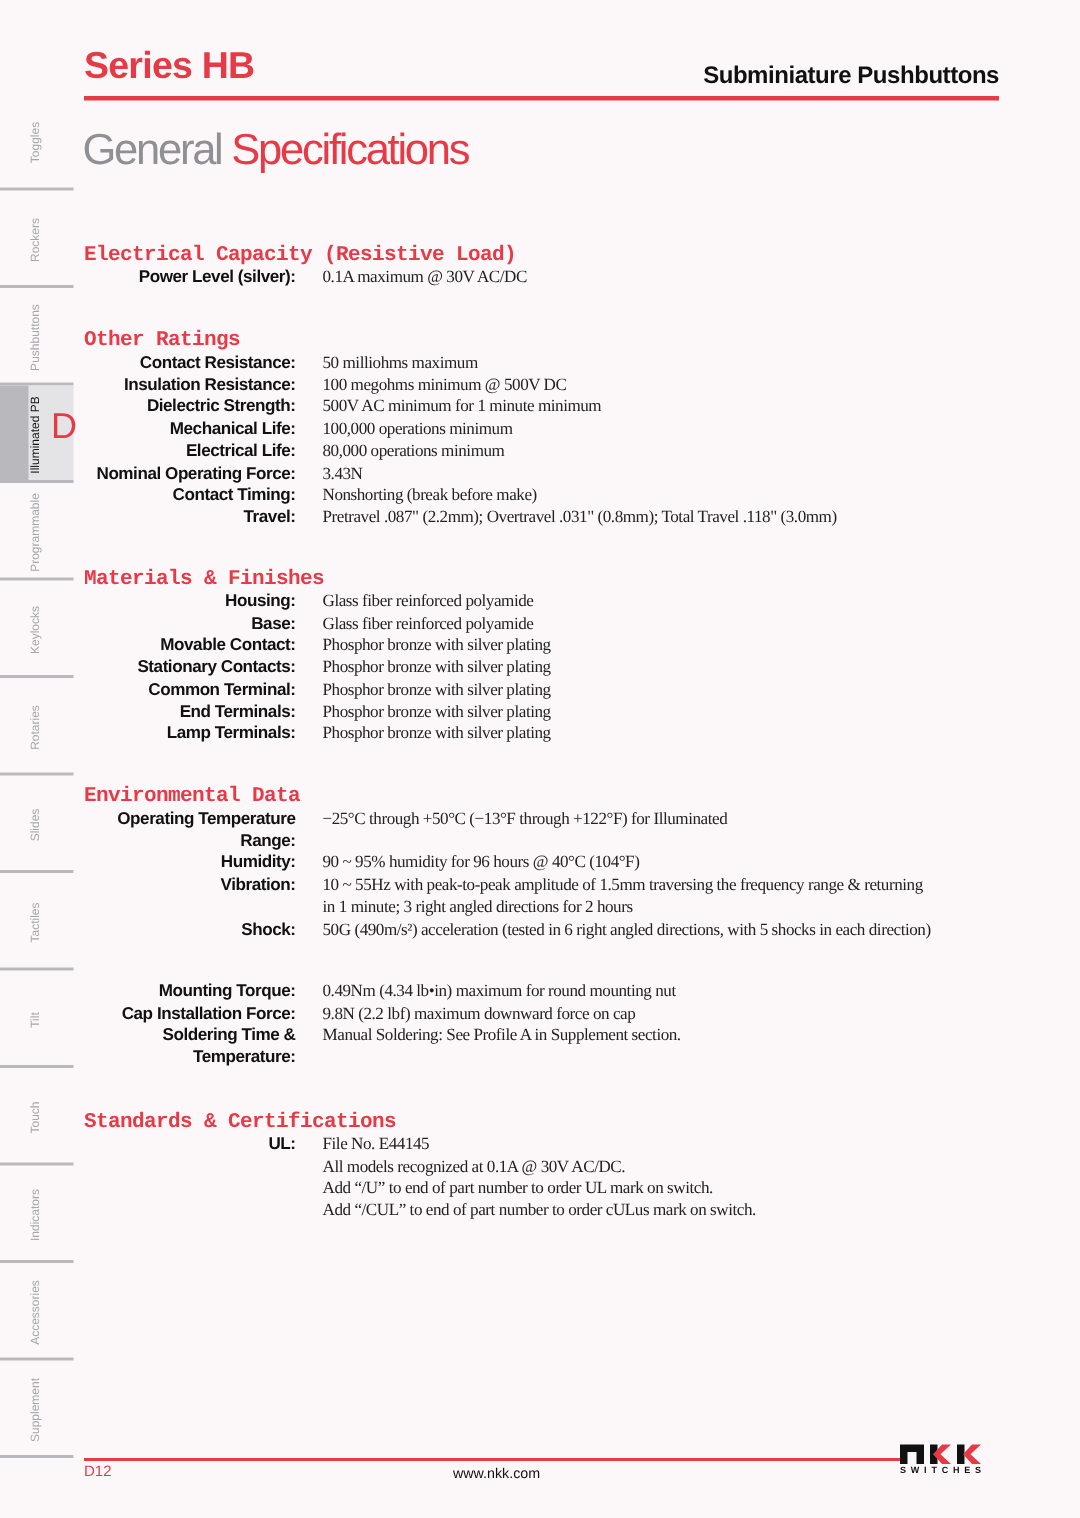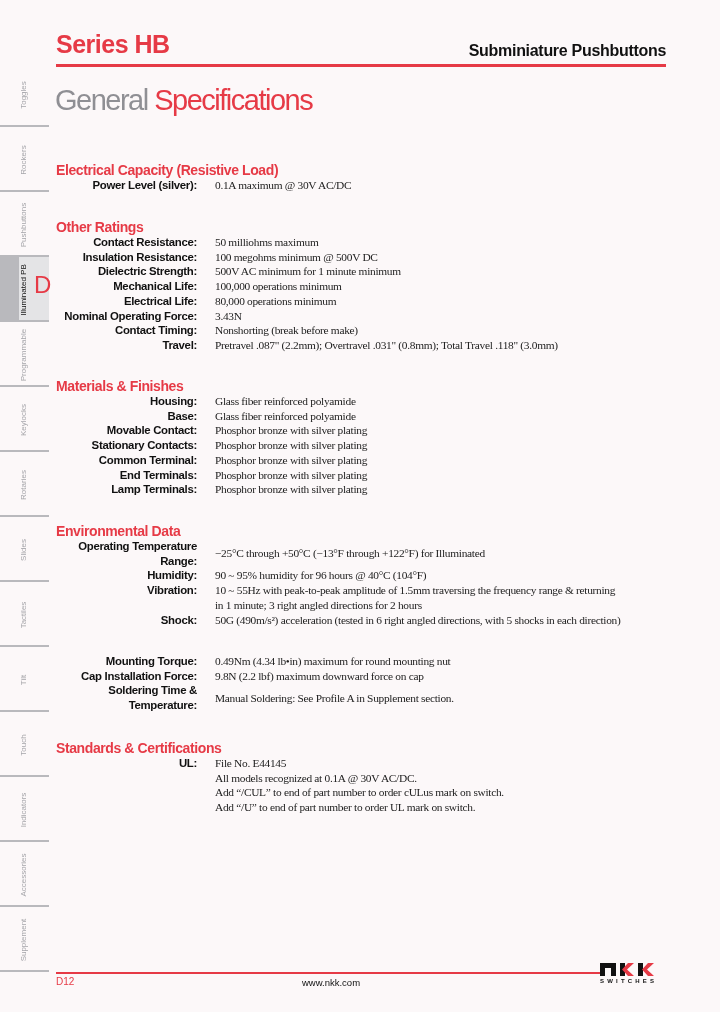--- a/index.html
+++ b/index.html
@@ -19,22 +19,22 @@
   .tab { position: absolute; left: 0; width: 49px; height: 65px; }
   .tab .divider { position: absolute; left: 0; bottom: 0; width: 49px; height: 2px; background: #b9b9bd; }
   .tab .lbl { position: absolute; left: 22px; bottom: 32px; transform-origin: left bottom; transform: rotate(-90deg) translateY(0); white-space: nowrap; font-size: 8px; color: #a5a5aa; width: 60px; text-align: center; margin-left: 6px; margin-bottom: -30px; }
   .tab.active { background: #e4e4e6; }
   .tab.active .bar { position: absolute; left: 0; top: 0; width: 19px; height: 100%; background: #b9b9bd; }
   .tab.active .lbl { color: #111; }
   .tab.active .letter { position: absolute; left: 34px; top: 16px; font-size: 24px; color: #e63a46; line-height: 1; }
 
   
   .section { position: absolute; left: 56px; }
-  .sec-title { font-size: 14px; font-weight: bold; color: #e63a46; letter-spacing: -0.4px; line-height: 16px; }
-  .row { display: flex; font-size: 11.4px; line-height: 14.7px; letter-spacing: -0.3px; align-items: center; }
+  .sec-title { font-size: 14px; font-weight: bold; color: #e63a46; letter-spacing: -0.4px; line-height: 16px; font-family: Liberation Mono, monospace; }
+  .row { display: flex; font-size: 11.4px; line-height: 14.7px; letter-spacing: -0.3px; }
   .row .k { width: 159px; text-align: right; font-weight: bold; padding-right: 18px; flex: none; }
   .row .v { flex: 1; color: #222; white-space: nowrap; font-family: Liberation Serif, serif; }
 
   
   .footer-rule { position: absolute; left: 56px; top: 972px; width: 545px; height: 2px; background: #e63a46; }
   .page-num { position: absolute; left: 56px; top: 976px; font-size: 10px; font-weight: normal; color: #e63a46; text-align: center; }
   .url { position: absolute; left: 302px; top: 977px; font-size: 9.5px; color: #111; }
   .logo { position: absolute; left: 600px; top: 960px; width: 64px; }
   .logo .mark { display: flex; gap: 3px; align-items: flex-end; height: 16px; }
   .logo .sw { font-size: 6px; letter-spacing: 3.2px; margin-top: 2px; font-weight: bold; color: #111; }
@@ -245,25 +245,25 @@
       <div class="row">
         <div class="k">UL:</div>
         <div class="v">File No. E44145</div>
       </div>
       <div class="row">
         <div class="k"></div>
         <div class="v">All models recognized at 0.1A @ 30V AC/DC.</div>
       </div>
       <div class="row">
         <div class="k"></div>
+        <div class="v">Add “/U” to end of part number to order UL mark on switch.</div>
+      </div>
+      <div class="row">
+        <div class="k"></div>
         <div class="v">Add “/CUL” to end of part number to order cULus mark on switch.</div>
-      </div>
-      <div class="row">
-        <div class="k"></div>
-        <div class="v">Add “/U” to end of part number to order UL mark on switch.</div>
       </div>
     </div>
 </div>
 
 <div class="footer-rule"></div>
 <div class="page-num">D12</div>
 <div class="url">www.nkk.com</div>
 <div class="logo">
   <svg class="mark" width="64" height="16" viewBox="0 0 64 16">
     <path d="M0 3 H16 V16 H11 V8 H5 V16 H0 Z" fill="#111"></path>

